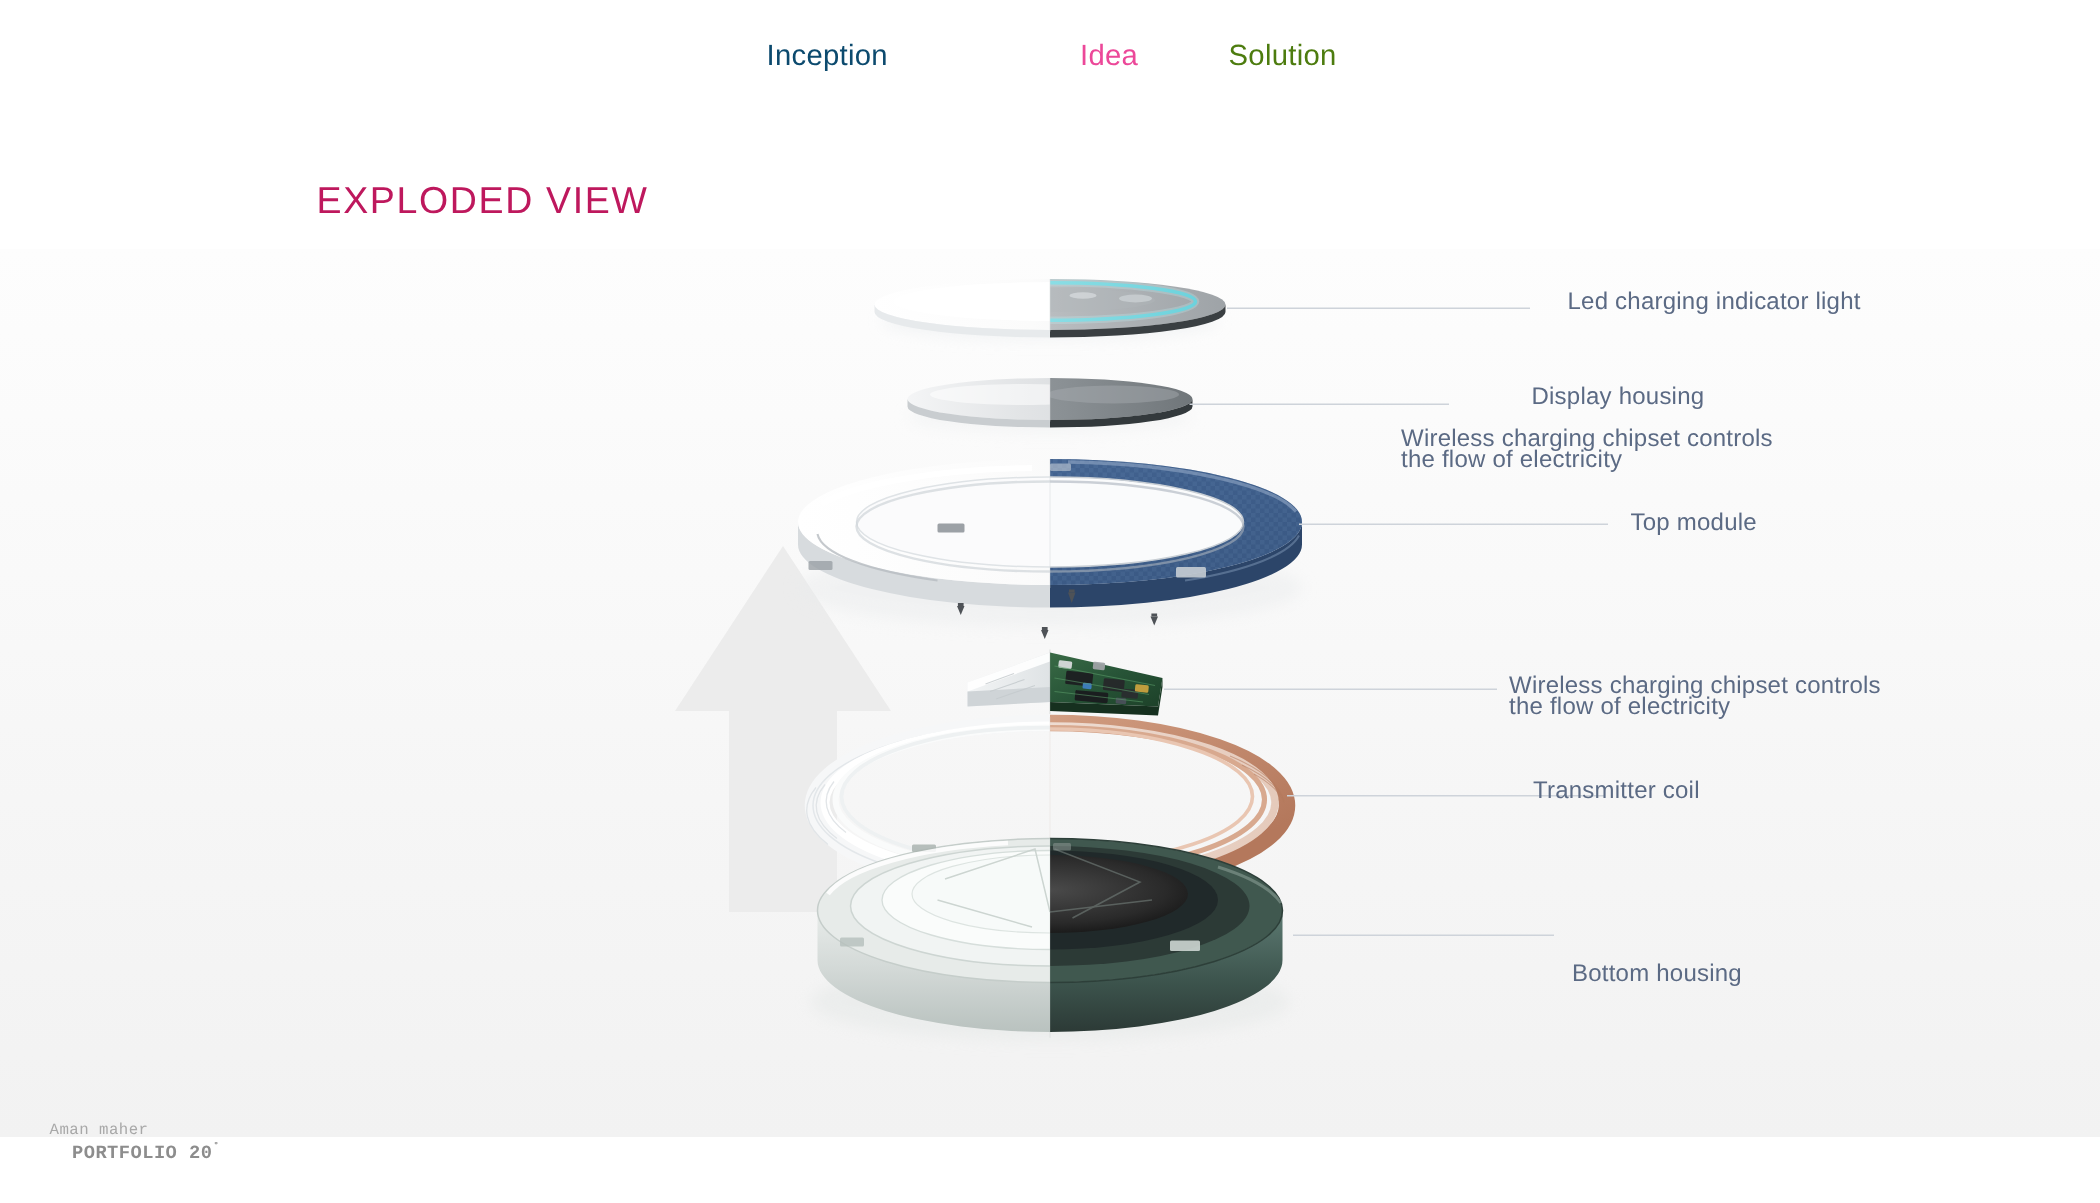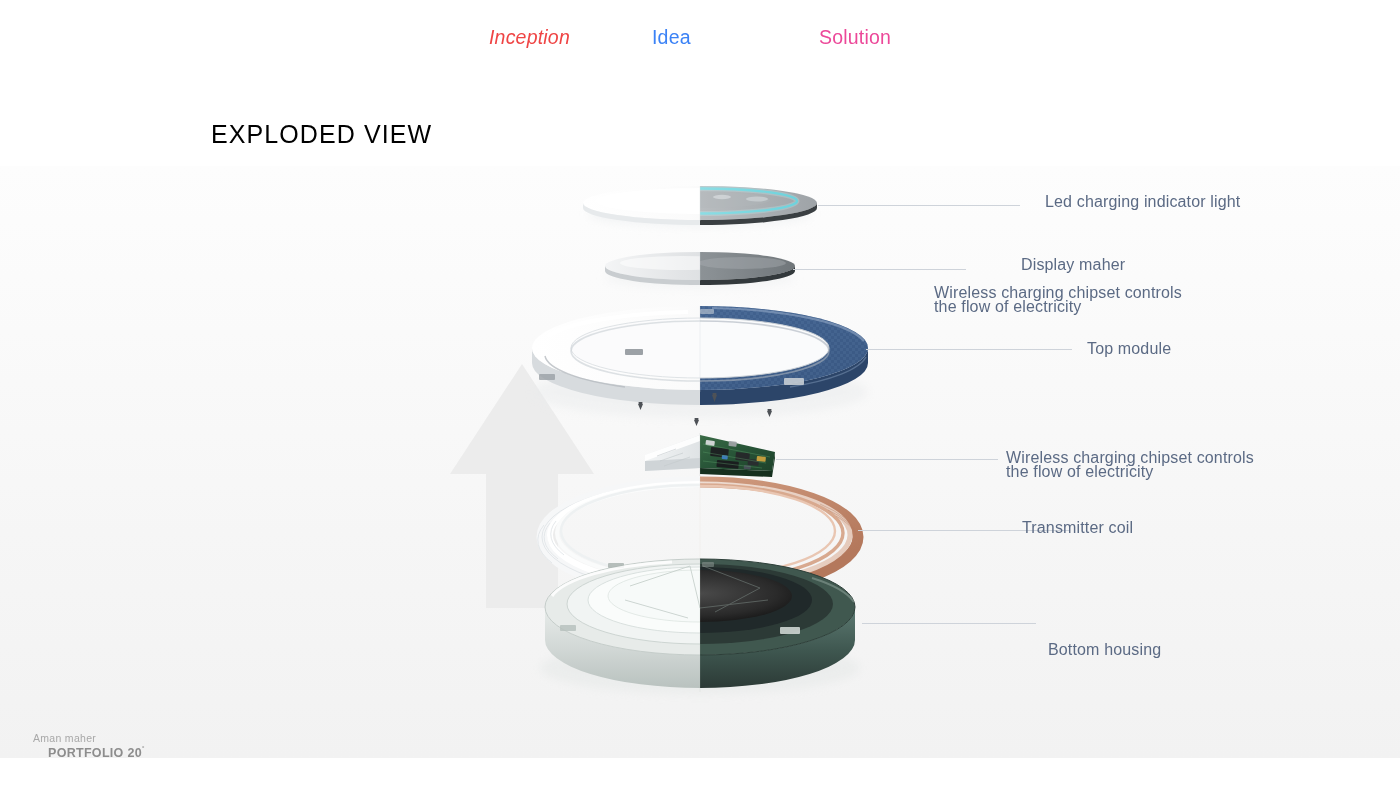--- a/index.html
+++ b/index.html
@@ -11,52 +11,52 @@
   }
   #root { position: relative; width: 1400px; height: 802px; background: #ffffff; }
 
   
   .nav { position: absolute; top: 0; left: 0; width: 1400px; height: 78px; background: #ffffff; z-index: 40; }
   .nav-item {
     position: absolute; top: 26px;
     font-size: 19.5px; letter-spacing: .2px; white-space: nowrap;
     font-family: "Liberation Sans", sans-serif;
   }
-  .nav-item.active { color: #ef4444; left: 489px; font-style: italic; }
-  .nav-item.dim1 { color: #3b82f6; left: 652px; }
-  .nav-item.dim2 { color: #ec4899; left: 819px; }
+  .nav-item.active { color: #0c4a6e; left: 511px; }
+  .nav-item.dim1 { color: #ec4899; left: 720px; }
+  .nav-item.dim2 { color: #4d7c0f; left: 819px; }
 
   
   .panel {
     position: absolute; left: 0; top: 166px; width: 1400px; height: 592px;
     background: linear-gradient(180deg,#fdfdfd 0%, #fafafa 28%, #f6f6f6 62%, #f2f2f2 100%);
   }
 
   
   .section-title {
     position: absolute; left: 211px; top: 120px; z-index: 30;
-    font-size: 25px; letter-spacing: 1.1px; color: #000000; white-space: nowrap;
+    font-size: 25px; letter-spacing: 1.1px; color: #be185d; white-space: nowrap;
   }
 
   
   .wm-arrow { position: absolute; left: 448px; top: 362px; width: 148px; height: 248px; z-index: 2; }
 
   
   .stage { position: absolute; left: 0; top: 0; width: 1400px; height: 802px; z-index: 10; }
 
   
   .leader { position: absolute; height: 1px; background: #ced3da; z-index: 20; }
   .label {
     position: absolute; z-index: 21;
     font-size: 16px; line-height: 14px; color: #5b6a84;
     letter-spacing: .15px; white-space: pre-line;
   }
 
   
-  .footer { position: absolute; left: 33px; top: 732px; z-index: 30; }
+  .footer { position: absolute; left: 33px; top: 748px; z-index: 30; font-family: Liberation Mono, monospace; }
   .footer-name { font-size: 10.5px; color: #a8a8a8; letter-spacing: .3px; }
   .footer-port { font-size: 12.5px; color: #8d8d8d; font-weight: bold; letter-spacing: .3px; margin-top: 1px; padding-left: 15px; }
   .footer-port sup { font-size: 8px; vertical-align: super; }
 </style>
 </head>
 <body>
 
 <div id="root">
 
   <div class="nav">
@@ -377,21 +377,21 @@
 
   <div class="leader" style="left:818px; top:205px; width:202px;"></div>
   <div class="leader" style="left:793px; top:269px; width:173px;"></div>
   <div class="leader" style="left:866px; top:349px; width:206px;"></div>
   <div class="leader" style="left:776px; top:459px; width:222px;"></div>
   <div class="leader" style="left:858px; top:530px; width:212px;"></div>
   <div class="leader" style="left:862px; top:623px; width:174px;"></div>
 
   <div class="label" style="left:1045px; top:195px;">Led charging indicator light</div>
 
-  <div class="label" style="left:1021px; top:258px;">Display maher</div>
+  <div class="label" style="left:1021px; top:258px;">Display housing</div>
 
   <div class="label" style="left:934px; top:286px;">Wireless charging chipset controls
 the flow of electricity</div>
 
   <div class="label" style="left:1087px; top:342px;">Top module</div>
 
   <div class="label" style="left:1006px; top:451px;">Wireless charging chipset controls
 the flow of electricity</div>
 
   <div class="label" style="left:1022px; top:521px;">Transmitter coil</div>

